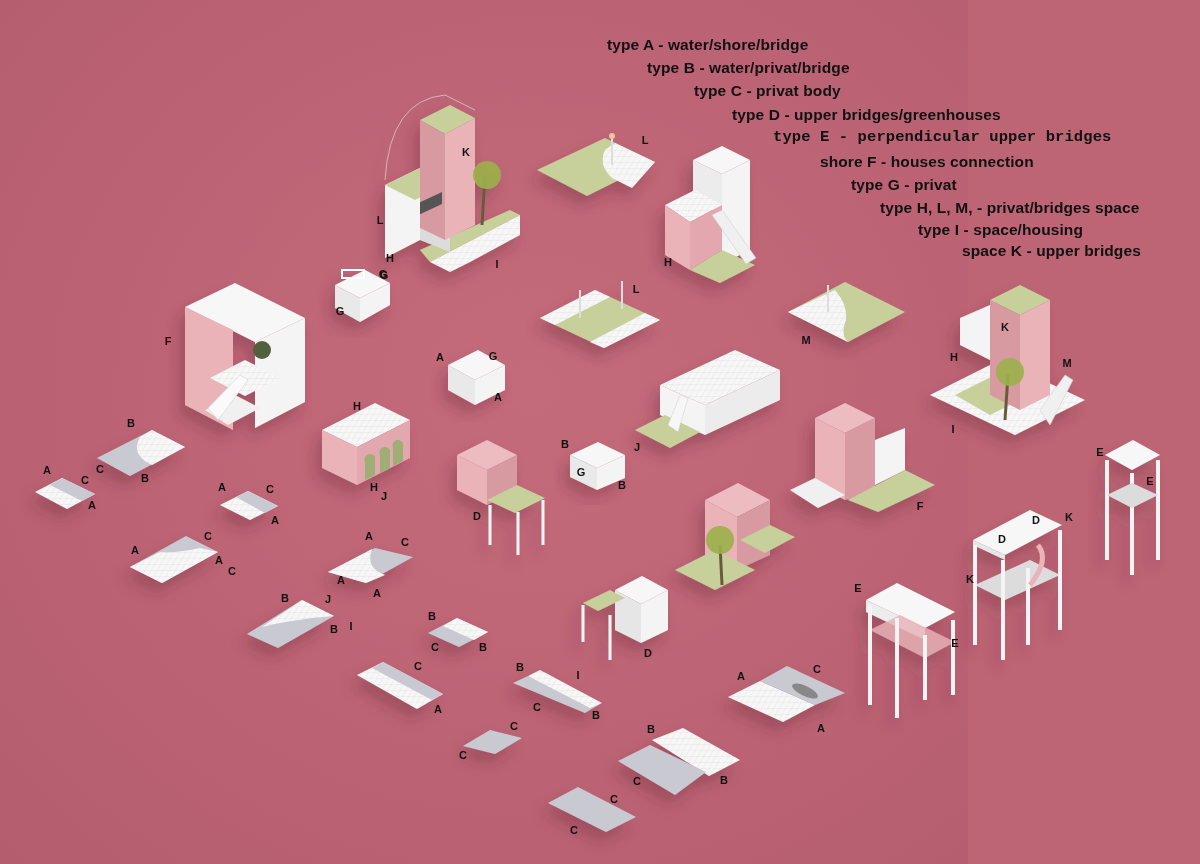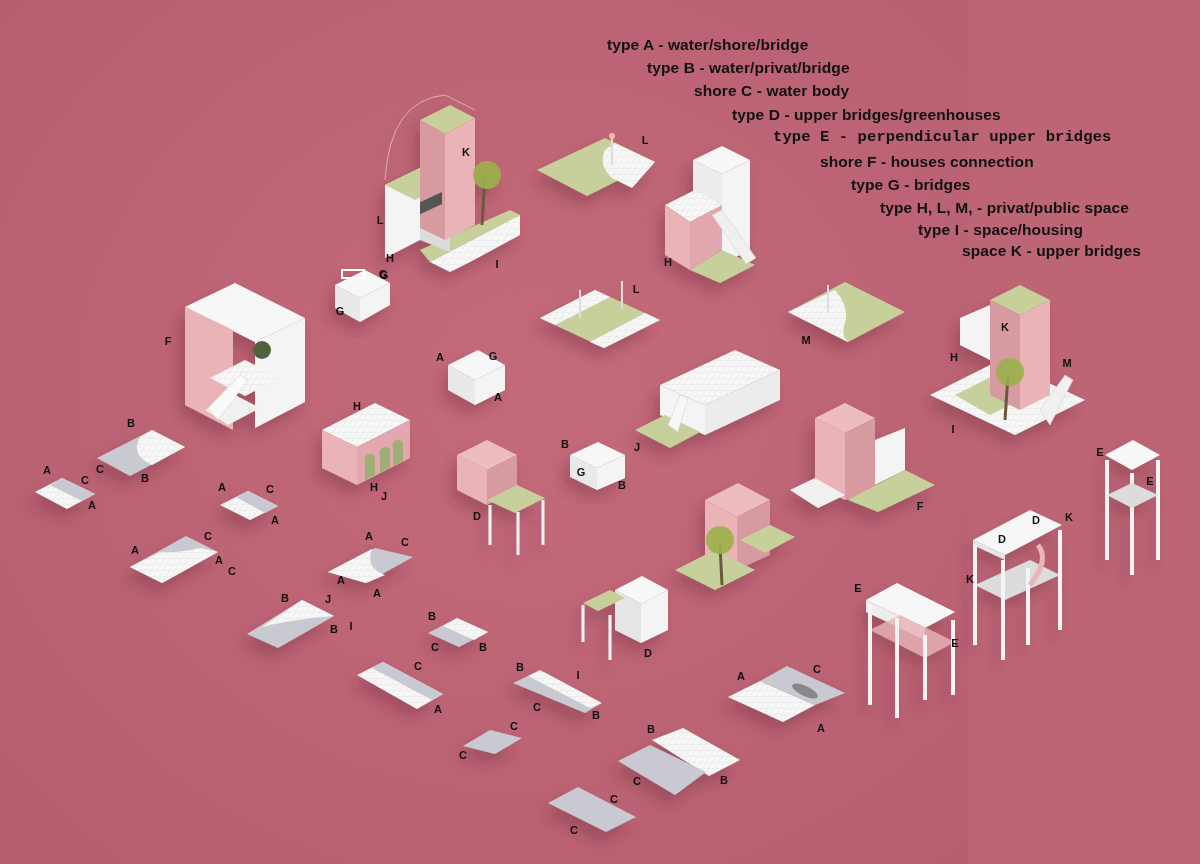--- a/index.html
+++ b/index.html
@@ -233,26 +233,26 @@
       <polygon points="652,740 683,728 740,760 709,776" fill="url(#grid)"></polygon>
       <polygon points="618,761 650,745 706,772 675,795" fill="#c9c9d1"></polygon>
 
       <polygon points="548,803 578,787 636,817 606,832" fill="#c9c9d1"></polygon>
     </g>
   </svg>
 
   <div id="legend">
       <div class="legend-line" style="left: 607px; top: 36px;">type A - water/shore/bridge</div>
       <div class="legend-line" style="left: 647px; top: 59px;">type B - water/privat/bridge</div>
-      <div class="legend-line" style="left: 694px; top: 82px;">shore C - water body</div>
+      <div class="legend-line" style="left: 694px; top: 82px;">type C - privat body</div>
       <div class="legend-line" style="left: 732px; top: 106px;">type D - upper bridges/greenhouses</div>
       <div class="legend-line" style="left: 773px; top: 128px; font-family: Liberation Mono, monospace;">type E - perpendicular upper bridges</div>
       <div class="legend-line" style="left: 820px; top: 153px;">shore F - houses connection</div>
-      <div class="legend-line" style="left: 851px; top: 176px;">type G - bridges</div>
-      <div class="legend-line" style="left: 880px; top: 199px;">type H, L, M,  - privat/public space</div>
+      <div class="legend-line" style="left: 851px; top: 176px;">type G - privat</div>
+      <div class="legend-line" style="left: 880px; top: 199px;">type H, L, M,  - privat/bridges space</div>
       <div class="legend-line" style="left: 918px; top: 221px;">type I - space/housing</div>
       <div class="legend-line" style="left: 962px; top: 242px;">space K - upper bridges</div>
     </div>
 
   <div id="tags">
       <span class="tag" style="left: 466px; top: 152px;">K</span>
       <span class="tag" style="left: 380px; top: 220px;">L</span>
       <span class="tag" style="left: 390px; top: 258px;">H</span>
       <span class="tag" style="left: 384px; top: 275px;">G</span>
       <span class="tag" style="left: 497px; top: 264px;">I</span>

